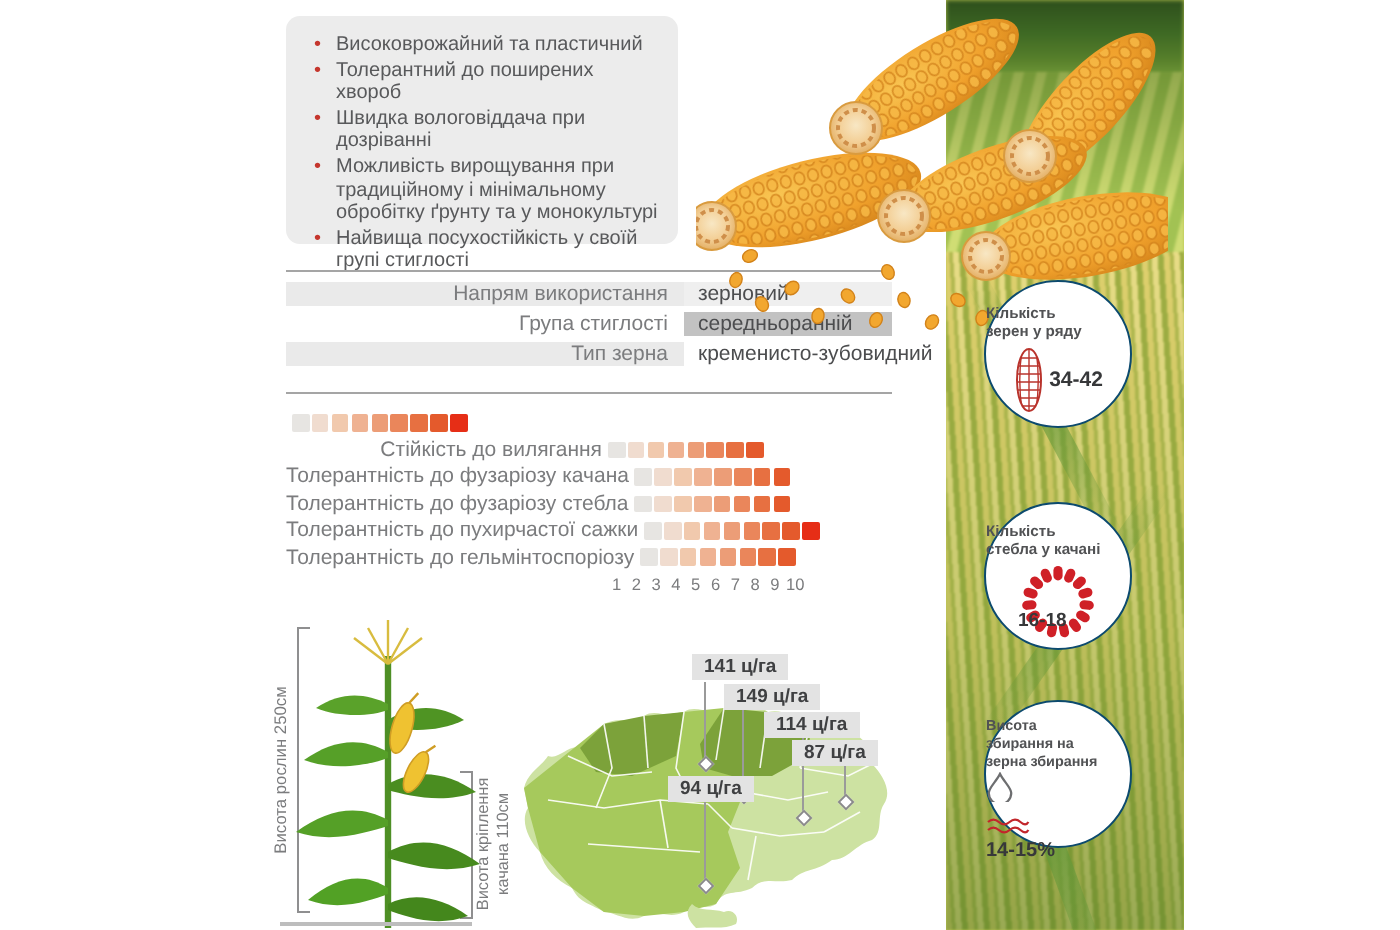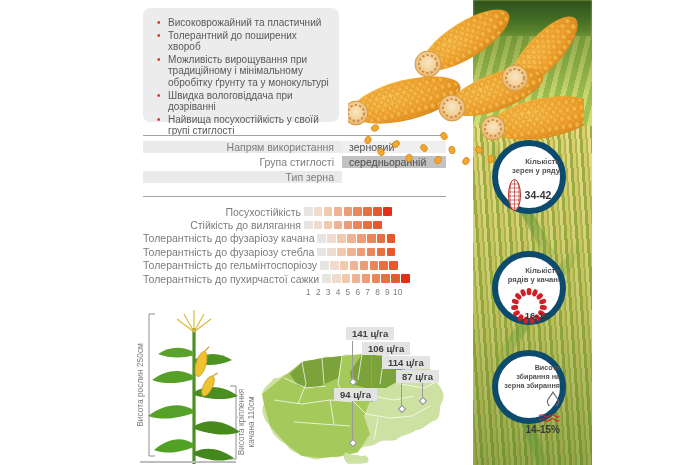--- a/index.html
+++ b/index.html
@@ -22,21 +22,21 @@
       filter:blur(.7px);}
   .strip-crop{position:absolute;left:0;top:126px;right:0;bottom:0;
       background:linear-gradient(180deg,rgba(150,170,60,0) 0%,rgba(110,150,45,.28) 55%,rgba(75,120,33,.5) 100%),
                  repeating-linear-gradient(86deg,#dfd06e 0 3px,#b3b951 3px 5px,#e8dc86 5px 8px,#9fae44 8px 11px),
                  #c9c45c;
       filter:blur(.6px);}
   .leafstreak{position:absolute;width:150px;height:11px;
       background:linear-gradient(90deg,rgba(0,0,0,0),#66993a,rgba(0,0,0,0));opacity:.75;}
   
   .badge{position:absolute;left:492px;width:74px;height:74px;border-radius:50%;background:#fff;
-      border:6px solid #0c4a6e;z-index:3;text-align:right;box-sizing:border-box;}
+      border:1px solid #0c4a6e;z-index:3;text-align:left;box-sizing:border-box;}
   .badge .t{font-size:7.6px;font-weight:bold;color:#515254;line-height:1.22;}
   .badge .val{font-size:10.5px;font-weight:bold;color:#37383a;}
   .badge-row{display:flex;align-items:center;justify-content:center;margin-top:2px;}
   .ringwrap{position:relative;width:40px;height:40px;margin:1px auto 0;}
   .ringwrap .val{position:absolute;left:0;right:0;top:24px;font-size:9.5px;}
   
   .sep{position:absolute;left:143px;width:303px;height:1px;background:#a5a5a5;}
   .spec-table{position:absolute;left:143px;top:141px;width:303px;}
   .spec-row{display:flex;height:12px;margin-bottom:3px;font-size:10.5px;line-height:12px;}
   .spec-label{flex:0 0 148px;text-align:right;padding-right:8px;color:#7b7c7e;padding-left:43px;}
@@ -61,22 +61,22 @@
 </style>
 </head>
 <body>
 
 <div class="page">
 
   <div class="bullet-box">
     <ul>
       <li>Високоврожайний та пластичний</li>
       <li>Толерантний до поширених хвороб</li>
+      <li>Швидка вологовіддача при дозріванні</li>
       <li>Можливість вирощування при традиційному і мінімальному обробітку ґрунту та у монокультурі</li>
-      <li>Швидка вологовіддача при дозріванні</li>
       <li>Найвища посухостійкість у своїй групі стиглості</li>
     </ul>
   </div>
 
   <div class="strip">
     <div class="strip-trees"></div>
     <div class="strip-rows"></div>
     <div class="strip-crop"></div>
     <div class="leafstreak" style="left:-25px;top:200px;transform:rotate(62deg);"></div>
     <div class="leafstreak" style="left:-10px;top:300px;transform:rotate(-55deg);"></div>
@@ -154,26 +154,26 @@
     <div class="spec-row">
       <div class="spec-label bg-lgt">Напрям використання</div>
       <div class="spec-value bg-vlgt">зерновий</div>
     </div>
     <div class="spec-row">
       <div class="spec-label">Група стиглості</div>
       <div class="spec-value bg-drk">середньоранній</div>
     </div>
     <div class="spec-row">
       <div class="spec-label bg-lgt">Тип зерна</div>
+      <div class="spec-value">кременисто-зубовидний</div>
     </div>
   </div>
 
   <div class="chart">
     <div class="c-row">
-      <div class="c-label">Посухостійкість</div>
       <div class="c-cells">
           <span class="cell" style="background: rgb(231, 229, 226);"></span>
           <span class="cell" style="background: rgb(240, 220, 207);"></span>
           <span class="cell" style="background: rgb(241, 201, 173);"></span>
           <span class="cell" style="background: rgb(239, 178, 146);"></span>
           <span class="cell" style="background: rgb(236, 157, 119);"></span>
           <span class="cell" style="background: rgb(234, 134, 91);"></span>
           <span class="cell" style="background: rgb(231, 112, 65);"></span>
           <span class="cell" style="background: rgb(228, 90, 44);"></span>
           <span class="cell" style="background: rgb(230, 46, 22);"></span>
@@ -219,46 +219,46 @@
           <span class="cell" style="background: rgb(239, 178, 146);"></span>
           <span class="cell" style="background: rgb(236, 157, 119);"></span>
           <span class="cell" style="background: rgb(234, 134, 91);"></span>
           <span class="cell" style="background: rgb(231, 112, 65);"></span>
           <span class="cell" style="background: rgb(228, 90, 44);"></span>
           <span class="cell" style="visibility: hidden;"></span>
           <span class="cell" style="visibility: hidden;"></span>
         </div>
     </div>
     <div class="c-row">
+      <div class="c-label">Толерантність до пухирчастої сажки</div>
+      <div class="c-cells">
+          <span class="cell" style="background: rgb(231, 229, 226);"></span>
+          <span class="cell" style="background: rgb(240, 220, 207);"></span>
+          <span class="cell" style="background: rgb(241, 201, 173);"></span>
+          <span class="cell" style="background: rgb(239, 178, 146);"></span>
+          <span class="cell" style="background: rgb(236, 157, 119);"></span>
+          <span class="cell" style="background: rgb(234, 134, 91);"></span>
+          <span class="cell" style="background: rgb(231, 112, 65);"></span>
+          <span class="cell" style="background: rgb(228, 90, 44);"></span>
+          <span class="cell" style="background: rgb(230, 46, 22);"></span>
+          <span class="cell" style="visibility: hidden;"></span>
+        </div>
+    </div>
+    <div class="c-row">
       <div class="c-label">Толерантність до гельмінтоспоріозу</div>
       <div class="c-cells">
           <span class="cell" style="background: rgb(231, 229, 226);"></span>
           <span class="cell" style="background: rgb(240, 220, 207);"></span>
           <span class="cell" style="background: rgb(241, 201, 173);"></span>
           <span class="cell" style="background: rgb(239, 178, 146);"></span>
           <span class="cell" style="background: rgb(236, 157, 119);"></span>
           <span class="cell" style="background: rgb(234, 134, 91);"></span>
           <span class="cell" style="background: rgb(231, 112, 65);"></span>
           <span class="cell" style="background: rgb(228, 90, 44);"></span>
           <span class="cell" style="visibility: hidden;"></span>
-          <span class="cell" style="visibility: hidden;"></span>
-        </div>
-    </div>
-    <div class="c-row">
-      <div class="c-label">Толерантність до пухирчастої сажки</div>
-      <div class="c-cells">
-          <span class="cell" style="background: rgb(231, 229, 226);"></span>
-          <span class="cell" style="background: rgb(240, 220, 207);"></span>
-          <span class="cell" style="background: rgb(241, 201, 173);"></span>
-          <span class="cell" style="background: rgb(239, 178, 146);"></span>
-          <span class="cell" style="background: rgb(236, 157, 119);"></span>
-          <span class="cell" style="background: rgb(234, 134, 91);"></span>
-          <span class="cell" style="background: rgb(231, 112, 65);"></span>
-          <span class="cell" style="background: rgb(228, 90, 44);"></span>
-          <span class="cell" style="background: rgb(230, 46, 22);"></span>
           <span class="cell" style="visibility: hidden;"></span>
         </div>
     </div>
     <div class="scale-row">
         <span>1</span>
         <span>2</span>
         <span>3</span>
         <span>4</span>
         <span>5</span>
         <span>6</span>
@@ -334,21 +334,21 @@
   <div class="leader" style="left:371px;top:355px;height:40px;"></div>
   <div class="leader" style="left:401px;top:369px;height:37px;"></div>
   <div class="leader" style="left:422px;top:383px;height:15px;"></div>
   <div class="leader" style="left:352px;top:401px;height:39px;"></div>
   <div class="marker" style="left:350px;top:379px;"></div>
   <div class="marker" style="left:369px;top:395px;"></div>
   <div class="marker" style="left:399px;top:406px;"></div>
   <div class="marker" style="left:420px;top:398px;"></div>
   <div class="marker" style="left:350px;top:440px;"></div>
   <div class="yield" style="left:346px;top:327px;">141 ц/га</div>
-  <div class="yield" style="left:362px;top:342px;">106 ц/га</div>
+  <div class="yield" style="left:362px;top:342px;">149 ц/га</div>
   <div class="yield" style="left:382px;top:356px;">114 ц/га</div>
   <div class="yield" style="left:396px;top:370px;">87 ц/га</div>
   <div class="yield" style="left:334px;top:388px;">94 ц/га</div>
 
   <div class="badge" style="top:140px;">
     <div class="t" style="margin-top:11px;">Кількість</div>
     <div class="t">зерен у ряду</div>
     <div class="badge-row">
       <svg width="15" height="34" viewBox="0 0 15 34">
         <defs>
@@ -369,21 +369,21 @@
             <path d="M1,26 H14"></path>
             <path d="M1,30 H14"></path>
         </g>
       </svg>
       <span class="val" style="margin-left:3px;">34-42</span>
     </div>
   </div>
 
   <div class="badge" style="top:251px;">
     <div class="t" style="margin-top:9px;">Кількість</div>
-    <div class="t">рядів у качані</div>
+    <div class="t">стебла у качані</div>
     <div class="ringwrap">
       <svg width="40" height="40" viewBox="0 0 40 40">
         <g fill="#cf2027">
           <rect x="17.7" y="2" width="4.6" height="7.2" rx="2.3" transform="rotate(0 20 20)"></rect>
           <rect x="17.7" y="2" width="4.6" height="7.2" rx="2.3" transform="rotate(24 20 20)"></rect>
           <rect x="17.7" y="2" width="4.6" height="7.2" rx="2.3" transform="rotate(48 20 20)"></rect>
           <rect x="17.7" y="2" width="4.6" height="7.2" rx="2.3" transform="rotate(72 20 20)"></rect>
           <rect x="17.7" y="2" width="4.6" height="7.2" rx="2.3" transform="rotate(96 20 20)"></rect>
           <rect x="17.7" y="2" width="4.6" height="7.2" rx="2.3" transform="rotate(120 20 20)"></rect>
           <rect x="17.7" y="2" width="4.6" height="7.2" rx="2.3" transform="rotate(144 20 20)"></rect>

